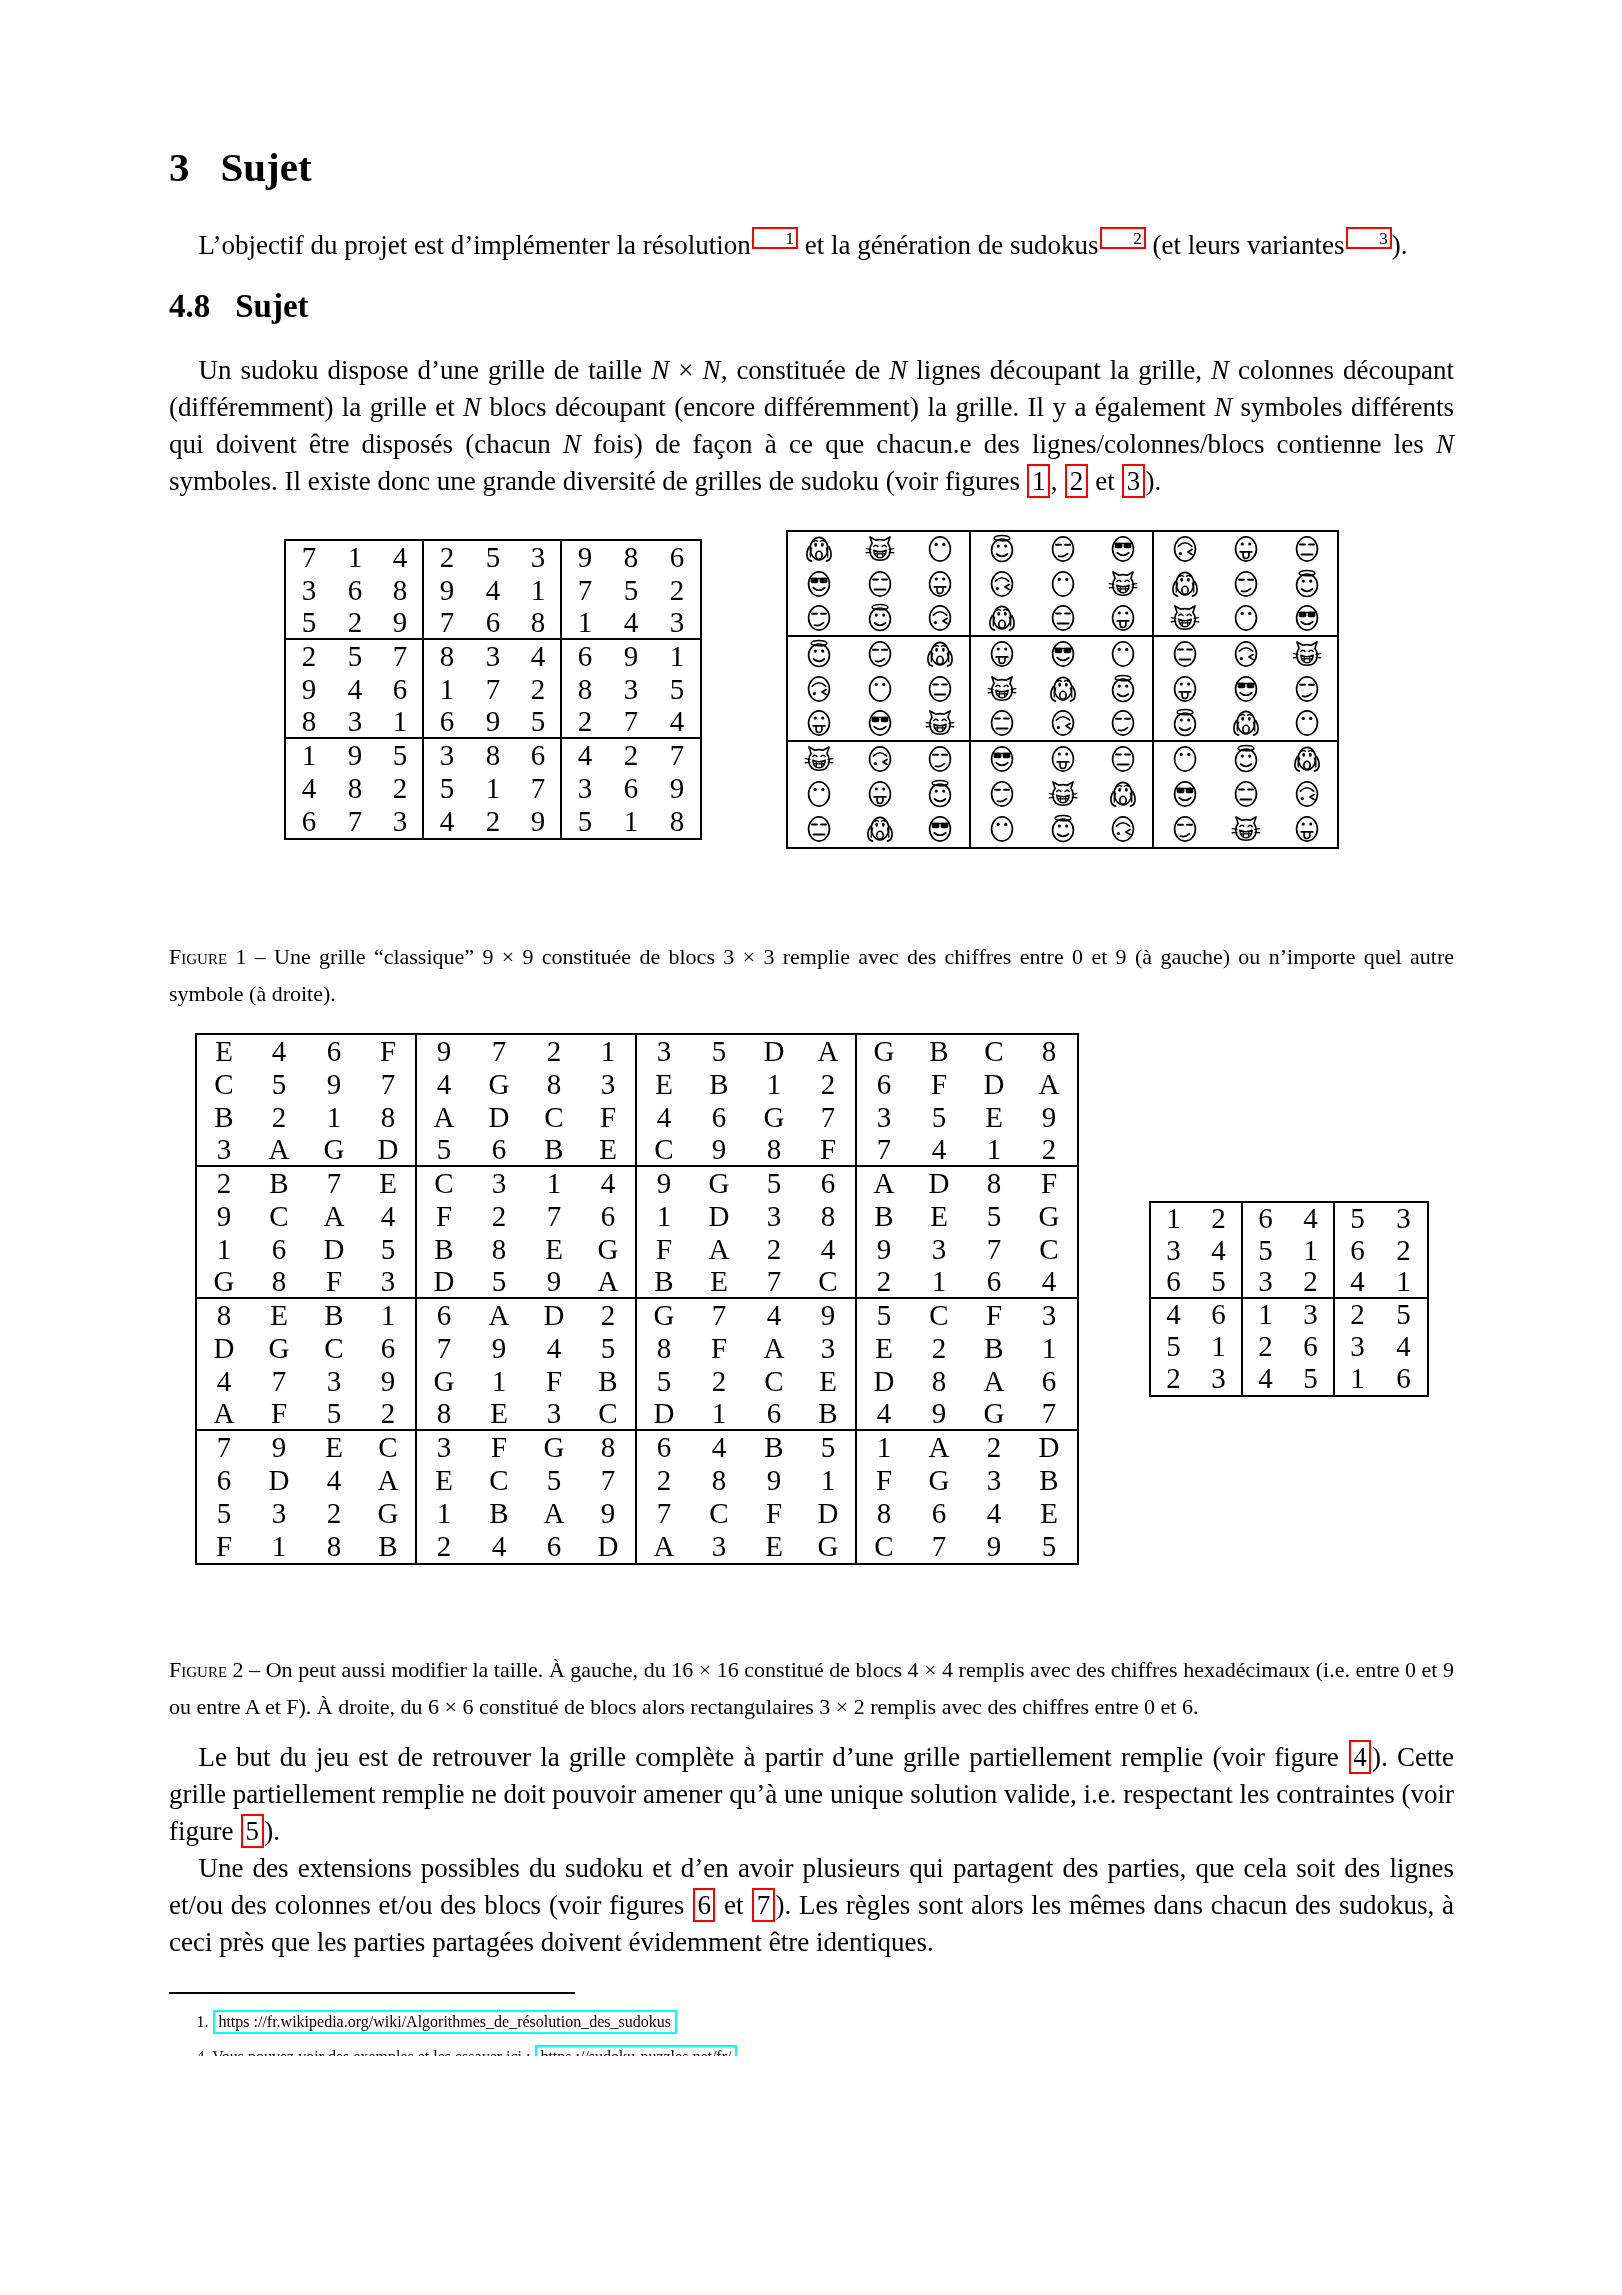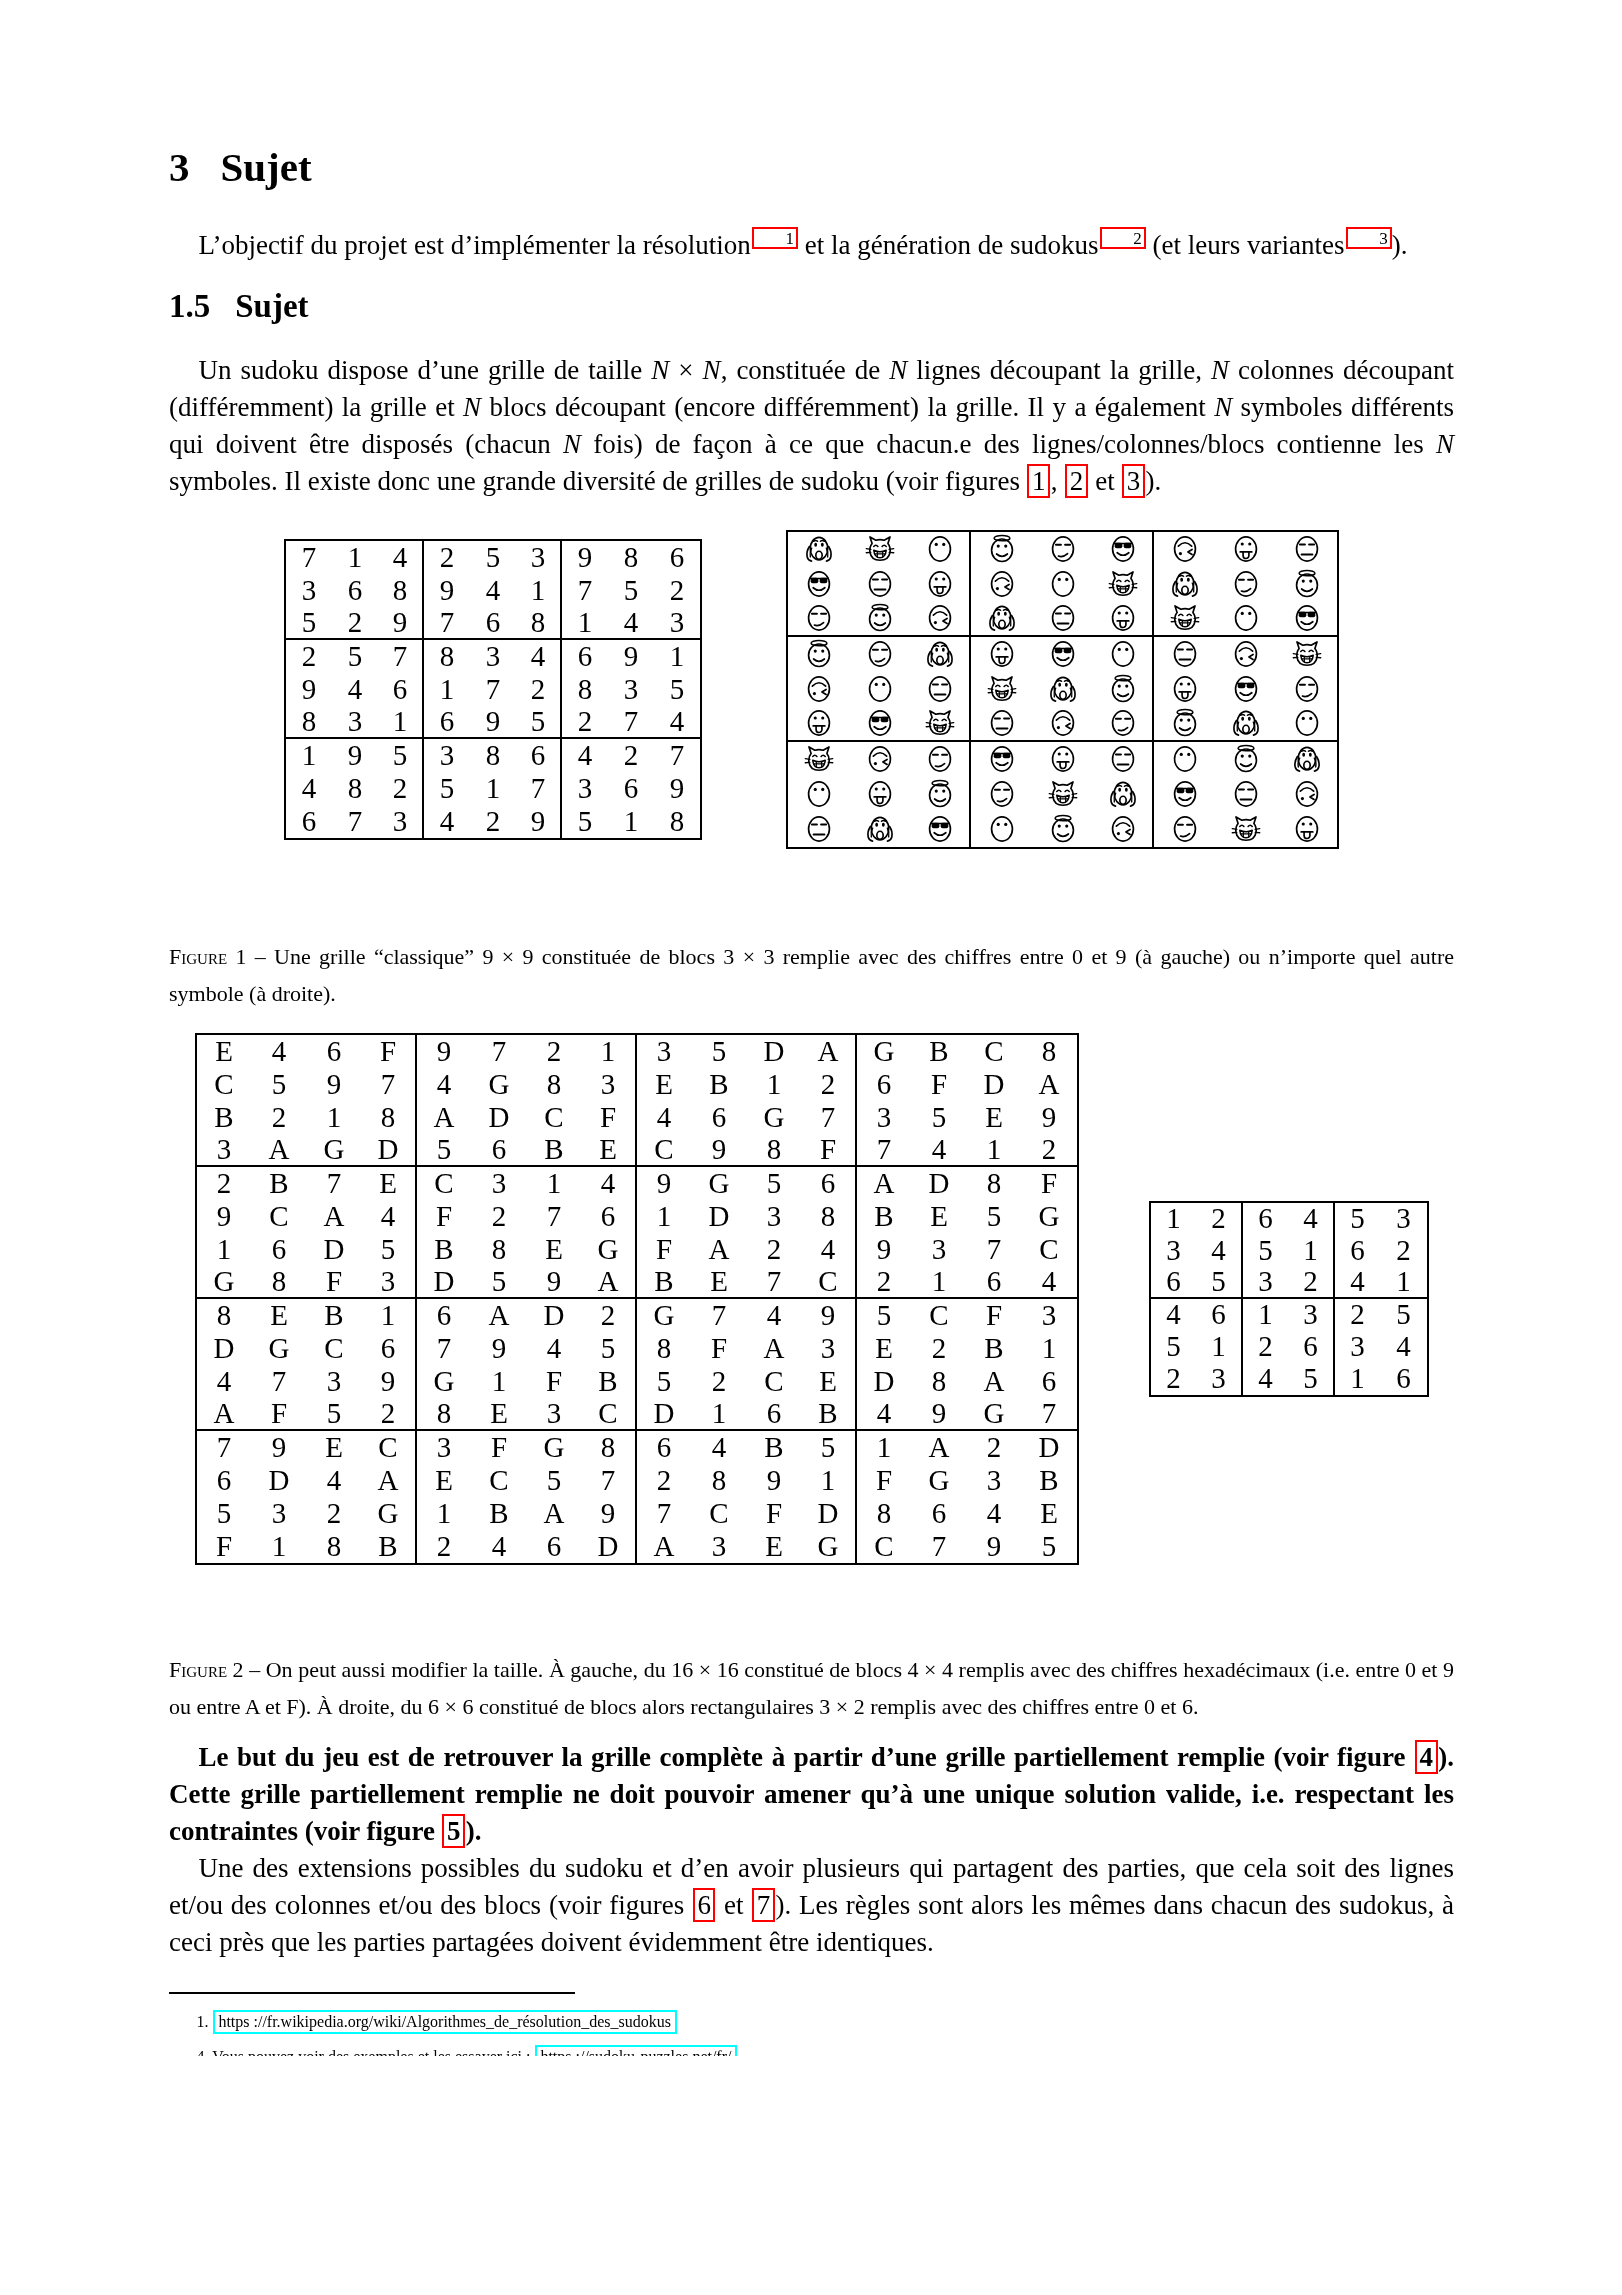--- a/index.html
+++ b/index.html
@@ -24,21 +24,21 @@
   .seg-s { display:inline-block; border:2px solid #ff0000; font-size:17px; line-height:1;
            padding:0.7px 2px; vertical-align:10.5px; margin-left:1.3px; }
   .seg-c { border:2.6px solid #00ffff; padding:1.3px 3.9px; }
   #intro { margin-bottom:23.6px; }
   #para1 { margin-bottom:30px; }
   .fig-row { display:flex; justify-content:space-between; align-items:center; }
   #fig1-row { padding:0 115px; }
   #fig2-row { margin-top:21px; padding:0 25.5px; }
   #cap1 { margin-top:89px; }
   #cap2 { margin-top:86px; }
-  #para2 { margin-top:14.4px;font-weight:bold; }
+  #para2 { margin-top:14.4px; }
   #h-multidoku { margin-top:38px; margin-bottom:25px; }
   .grid { display:grid; border:2px solid #000; background:#fff; }
   .g9  { grid-template-columns:repeat(9,46px);  grid-auto-rows:33px; font-size:29px; }
   .ge  { grid-template-columns:repeat(9,61px);  grid-auto-rows:35px; }
   .g16 { grid-template-columns:repeat(16,55px); grid-auto-rows:33px; font-size:29px; }
   .g6  { grid-template-columns:repeat(6,46px);  grid-auto-rows:32px; font-size:29px; }
   .cell { display:flex; align-items:center; justify-content:center; }
   .cell.br { border-right:2px solid #000; }
   .cell.bb { border-bottom:2px solid #000; }
   .cell svg { display:block; }
@@ -49,21 +49,21 @@
 </style>
 </head>
 <body>
 
 <div class="page">
 
   <h1><span class="sec-num">3</span><span>Sujet</span></h1>
 
   <p class="body indent" id="intro"><span class="seg-t">L’objectif du projet est d’implémenter la résolution</span><span class="seg-s">1</span><span class="seg-t"> et la génération de sudokus</span><span class="seg-s">2</span><span class="seg-t"> (et leurs variantes</span><span class="seg-s">3</span><span class="seg-t">).</span></p>
 
-  <h2 id="h-sudoku"><span class="sec-num">1.5</span><span>Sujet</span></h2>
+  <h2 id="h-sudoku"><span class="sec-num">4.8</span><span>Sujet</span></h2>
 
   <p class="body indent" id="para1"><span class="seg-t">Un sudoku dispose d’une grille de taille </span><span class="seg-m">N</span><span class="seg-t"> × </span><span class="seg-m">N</span><span class="seg-t">, constituée de </span><span class="seg-m">N</span><span class="seg-t"> lignes découpant la grille, </span><span class="seg-m">N</span><span class="seg-t"> colonnes découpant (différemment) la grille et </span><span class="seg-m">N</span><span class="seg-t"> blocs découpant (encore différemment) la grille. Il y a également </span><span class="seg-m">N</span><span class="seg-t"> symboles différents qui doivent être disposés (chacun </span><span class="seg-m">N</span><span class="seg-t"> fois) de façon à ce que chacun.e des lignes/colonnes/blocs contienne les </span><span class="seg-m">N</span><span class="seg-t"> symboles. Il existe donc une grande diversité de grilles de sudoku (voir figures </span><span class="seg-r">1</span><span class="seg-t">, </span><span class="seg-r">2</span><span class="seg-t"> et </span><span class="seg-r">3</span><span class="seg-t">).</span></p>
 
   <div class="fig-row" id="fig1-row">
     <div class="grid g9">
         <div class="cell">7</div>
         <div class="cell">1</div>
         <div class="cell br">4</div>
         <div class="cell">2</div>
         <div class="cell">5</div>

